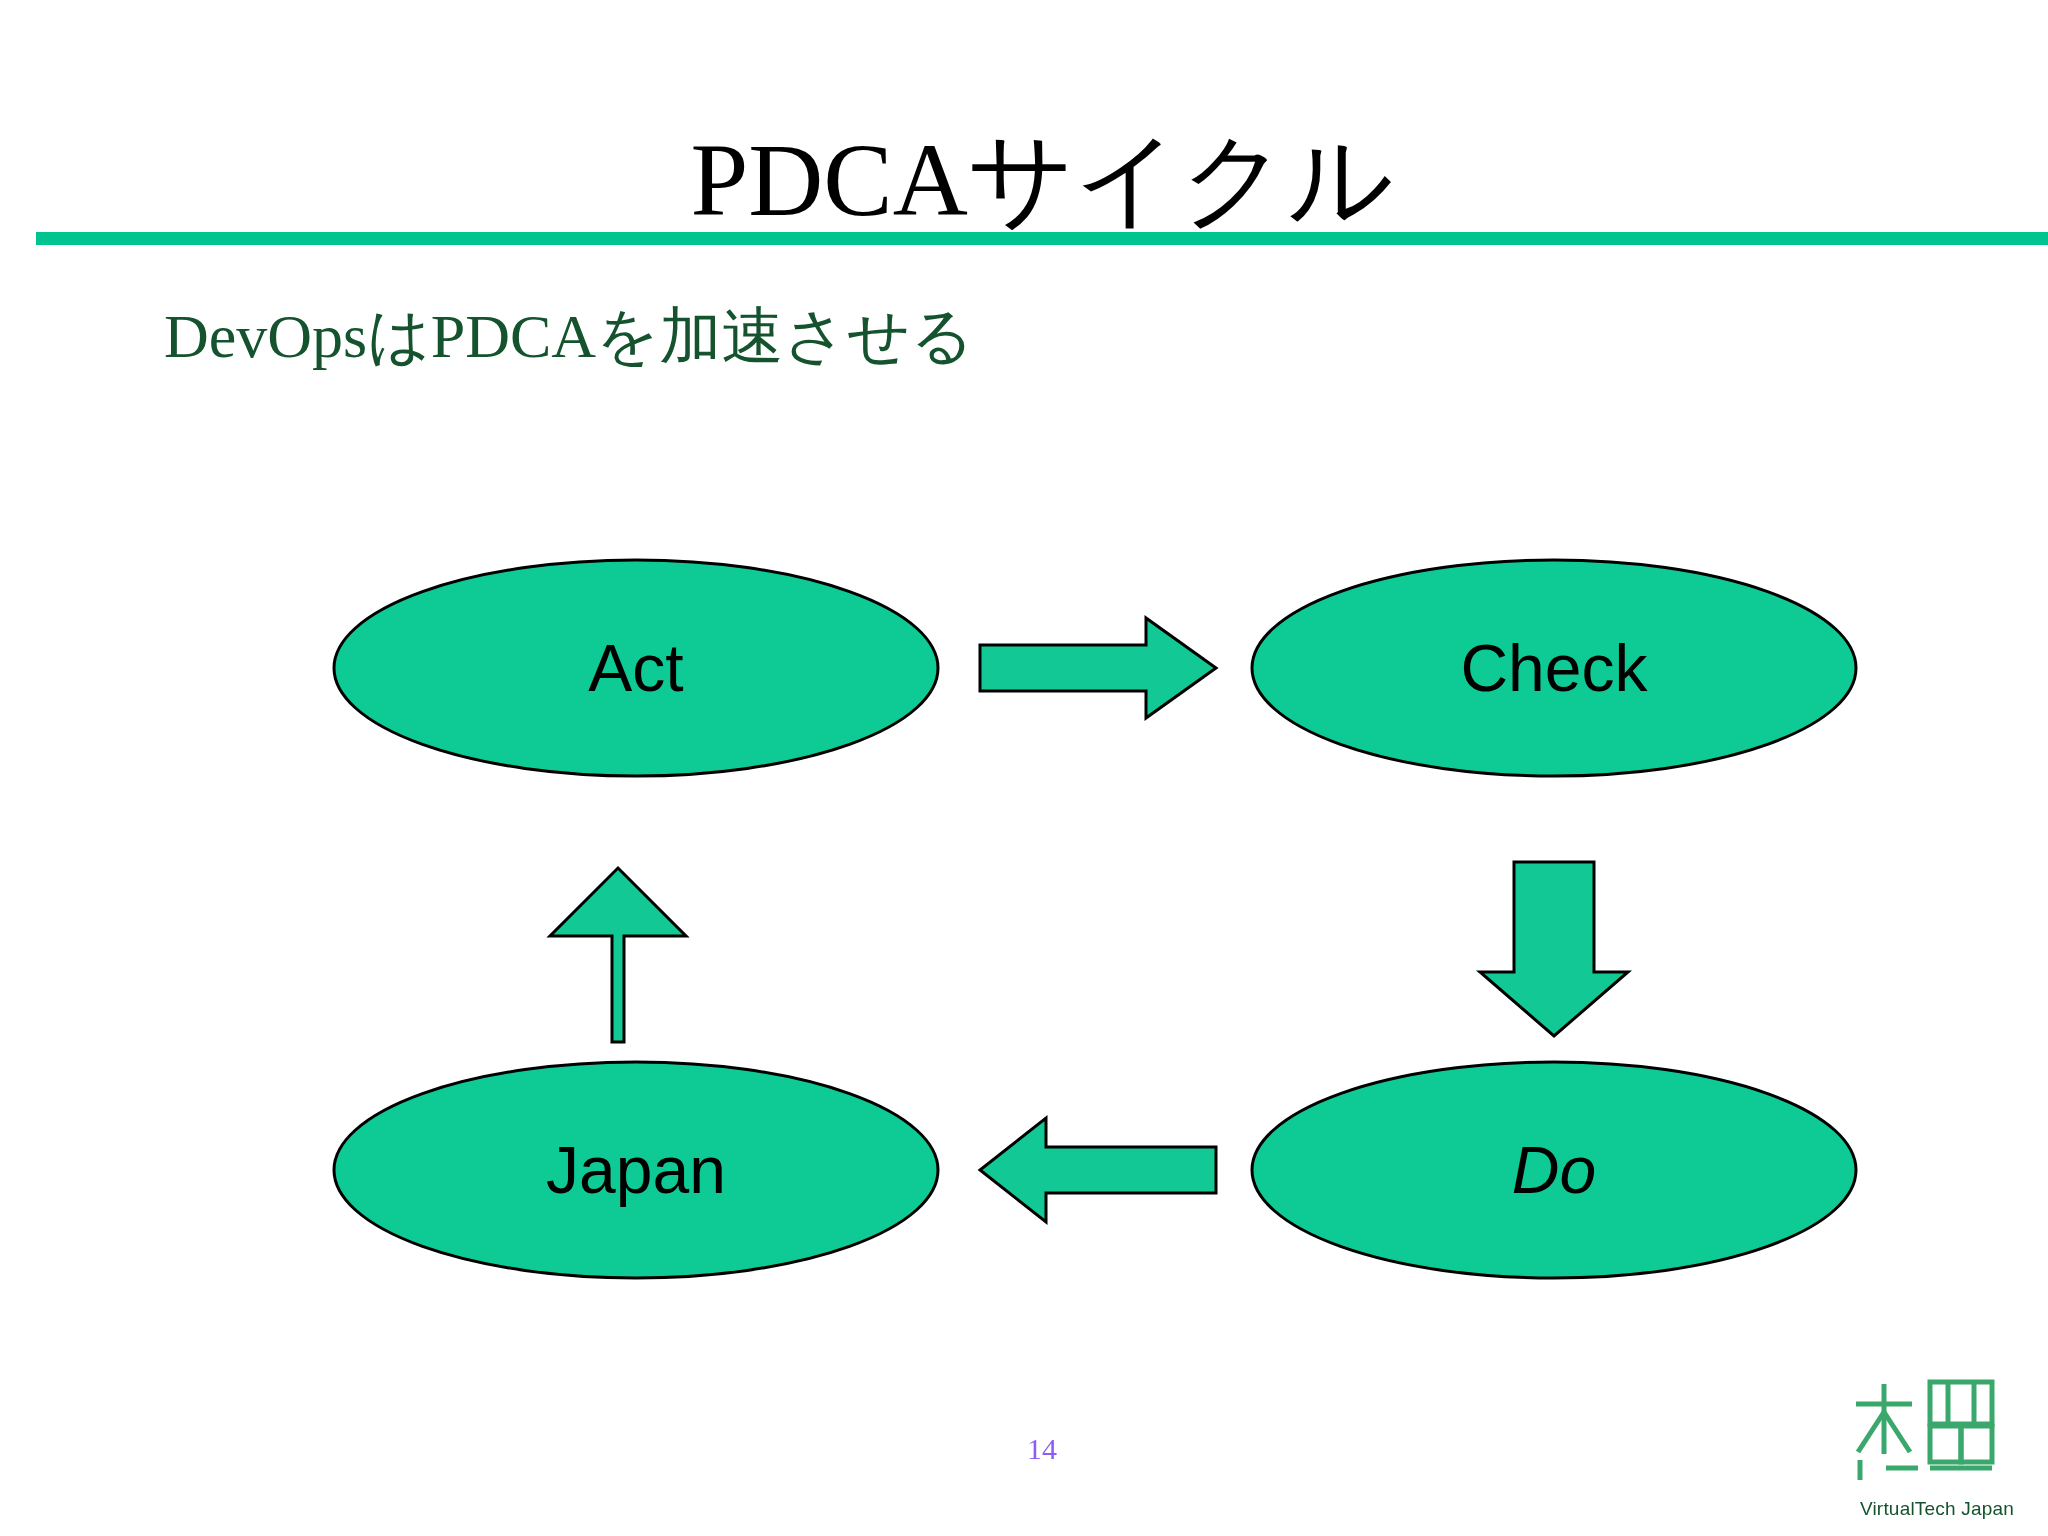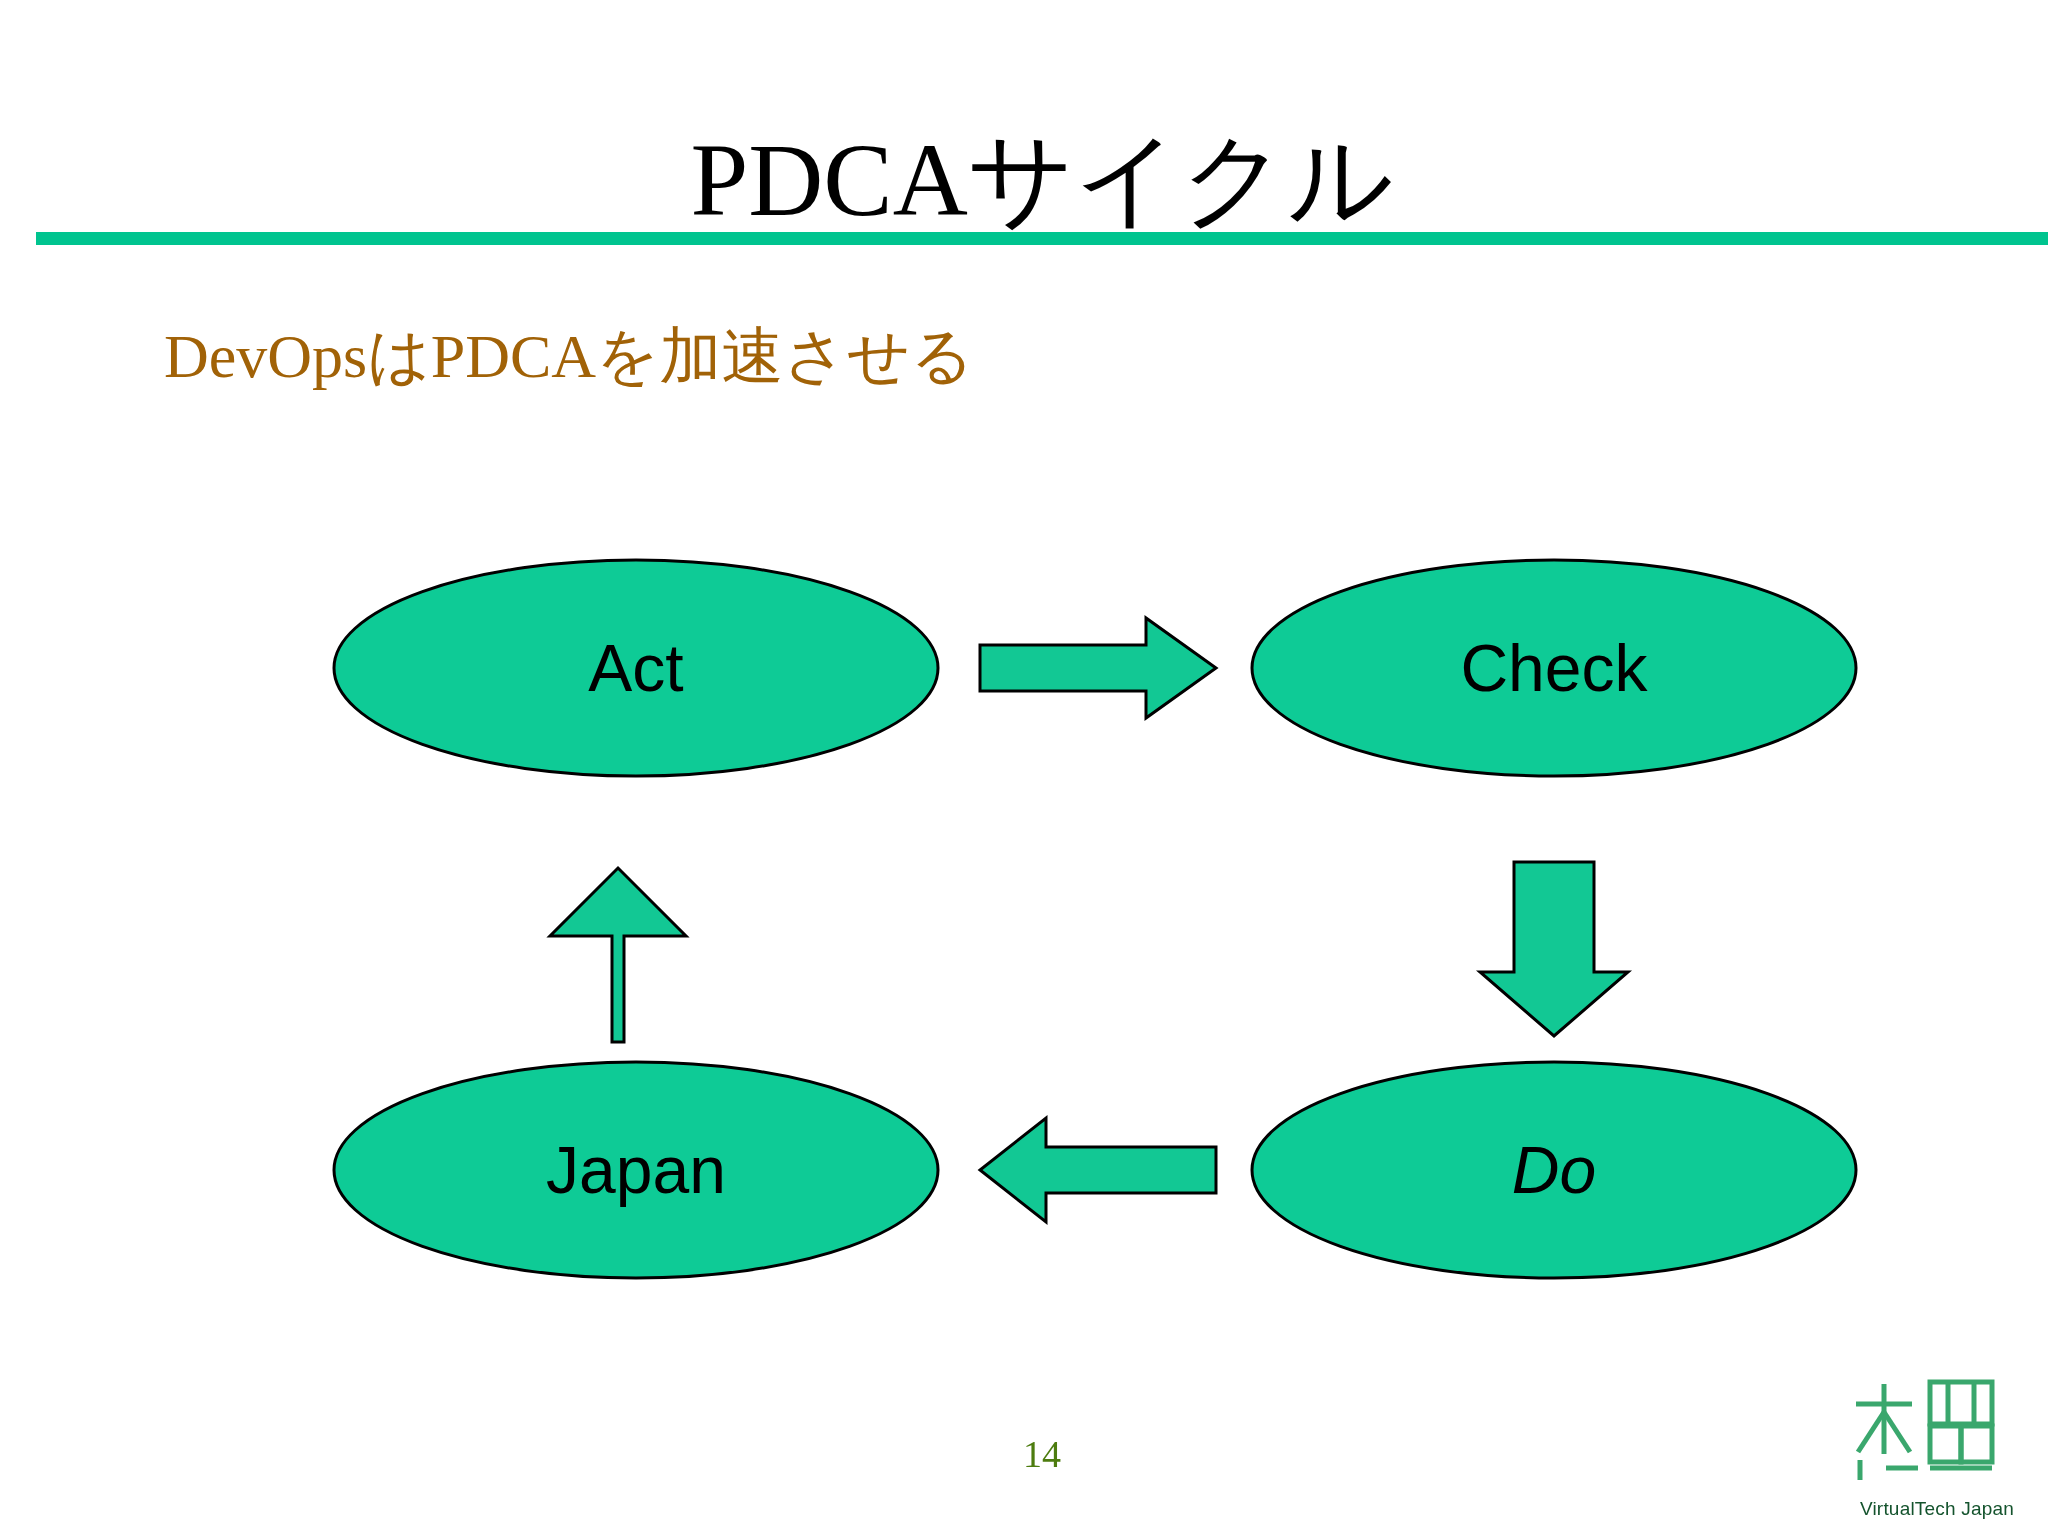--- a/index.html
+++ b/index.html
@@ -44,25 +44,25 @@
     right: 0;
     top: 232px;
     height: 13px;
     background: #00c48f;
   }
 
   
   .subtitle {
     position: absolute;
     left: 128px;
-    top: 319px;
+    top: 299px;
     font-family: "Liberation Serif", "DejaVu Serif", serif;
     font-size: 62px;
     line-height: 1.2;
-    color: #a16207;
+    color: #14532d;
     white-space: nowrap;
   }
 
   
   .diagram {
     position: absolute;
     left: 0;
     top: 0;
     width: 2048px;
     height: 1536px;
@@ -81,22 +81,22 @@
   }
 
   
   .page-number {
     position: absolute;
     left: 0;
     right: 0;
     top: 1432px;
     text-align: center;
     font-family: "Liberation Serif", "DejaVu Serif", serif;
-    font-size: 38px;
-    color: #4d7c0f;
+    font-size: 30px;
+    color: #8b5cf6;
   }
 
   
   .logo {
     position: absolute;
     right: 34px;
     bottom: 12px;
     width: 168px;
     height: 148px;
   }

